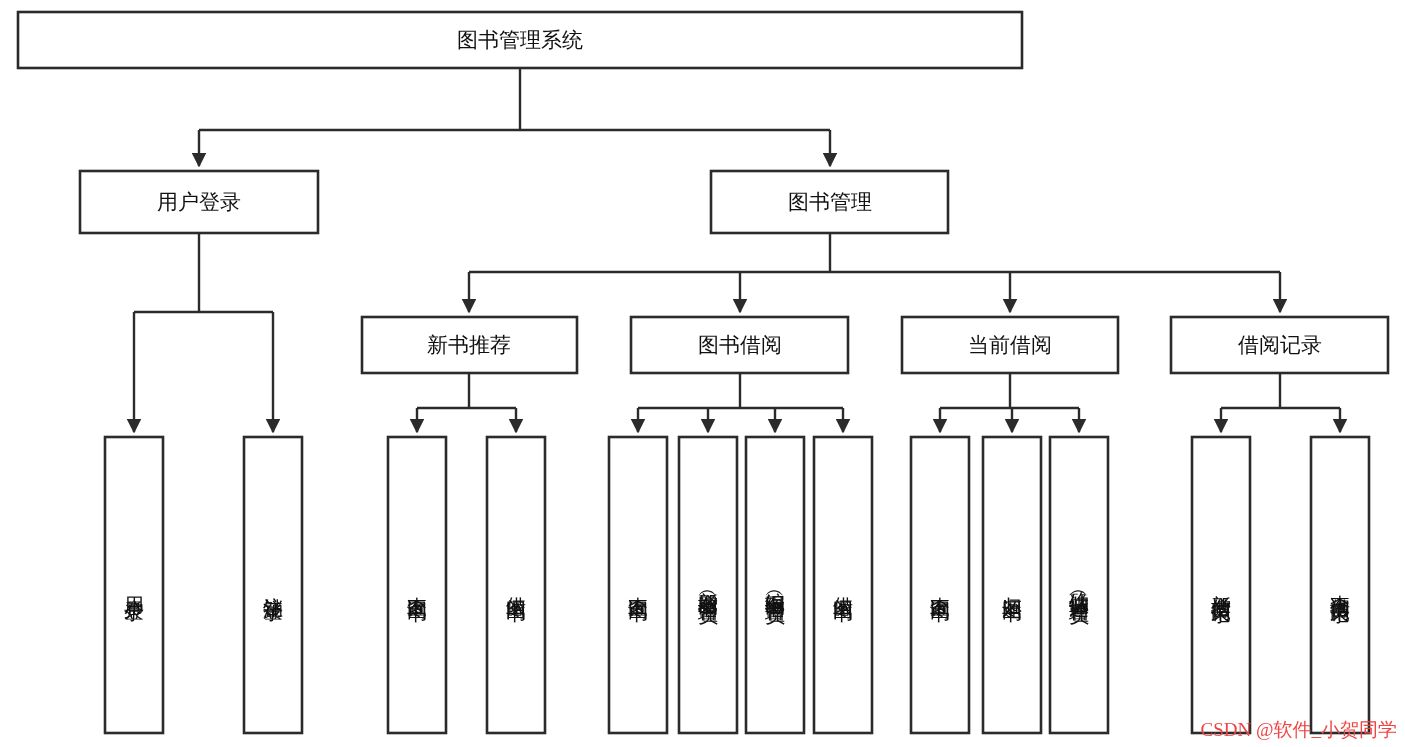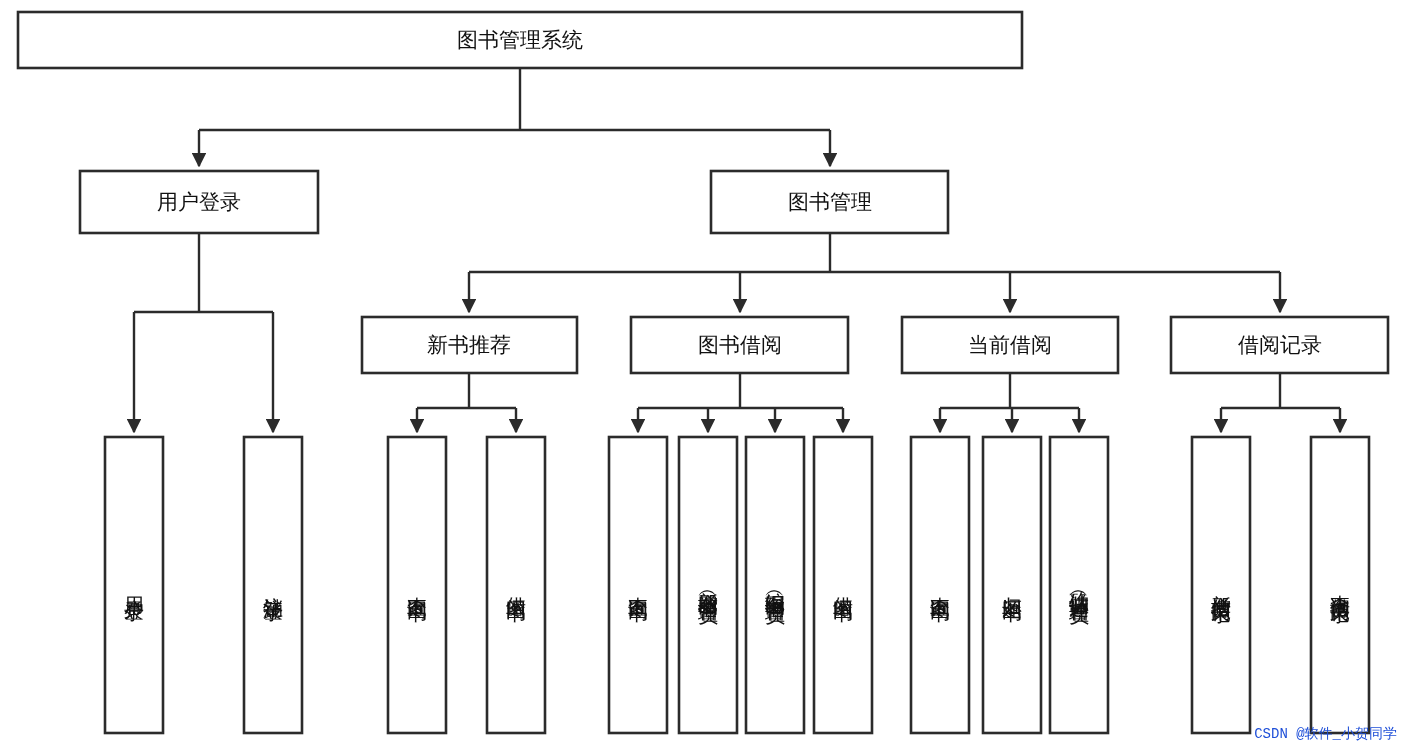--- a/index.html
+++ b/index.html
@@ -59,23 +59,23 @@
     display: flex;
     align-items: center;
     justify-content: center;
     pointer-events: none;
     user-select: none;
   }
   .watermark {
     position: absolute;
     right: 8px;
     bottom: 4px;
-    font-family: Liberation Mono, monospace;
-    font-size: 14px;
-    color: #1d4ed8;
+    font-family: Liberation Serif, serif;
+    font-size: 19px;
+    color: #ef4444;
     white-space: nowrap;
     user-select: none;
   }
 </style>
 </head>
 <body>
 
 <div id="diagram-root">
 
   <svg id="flow" viewBox="0 0 1405 747">

